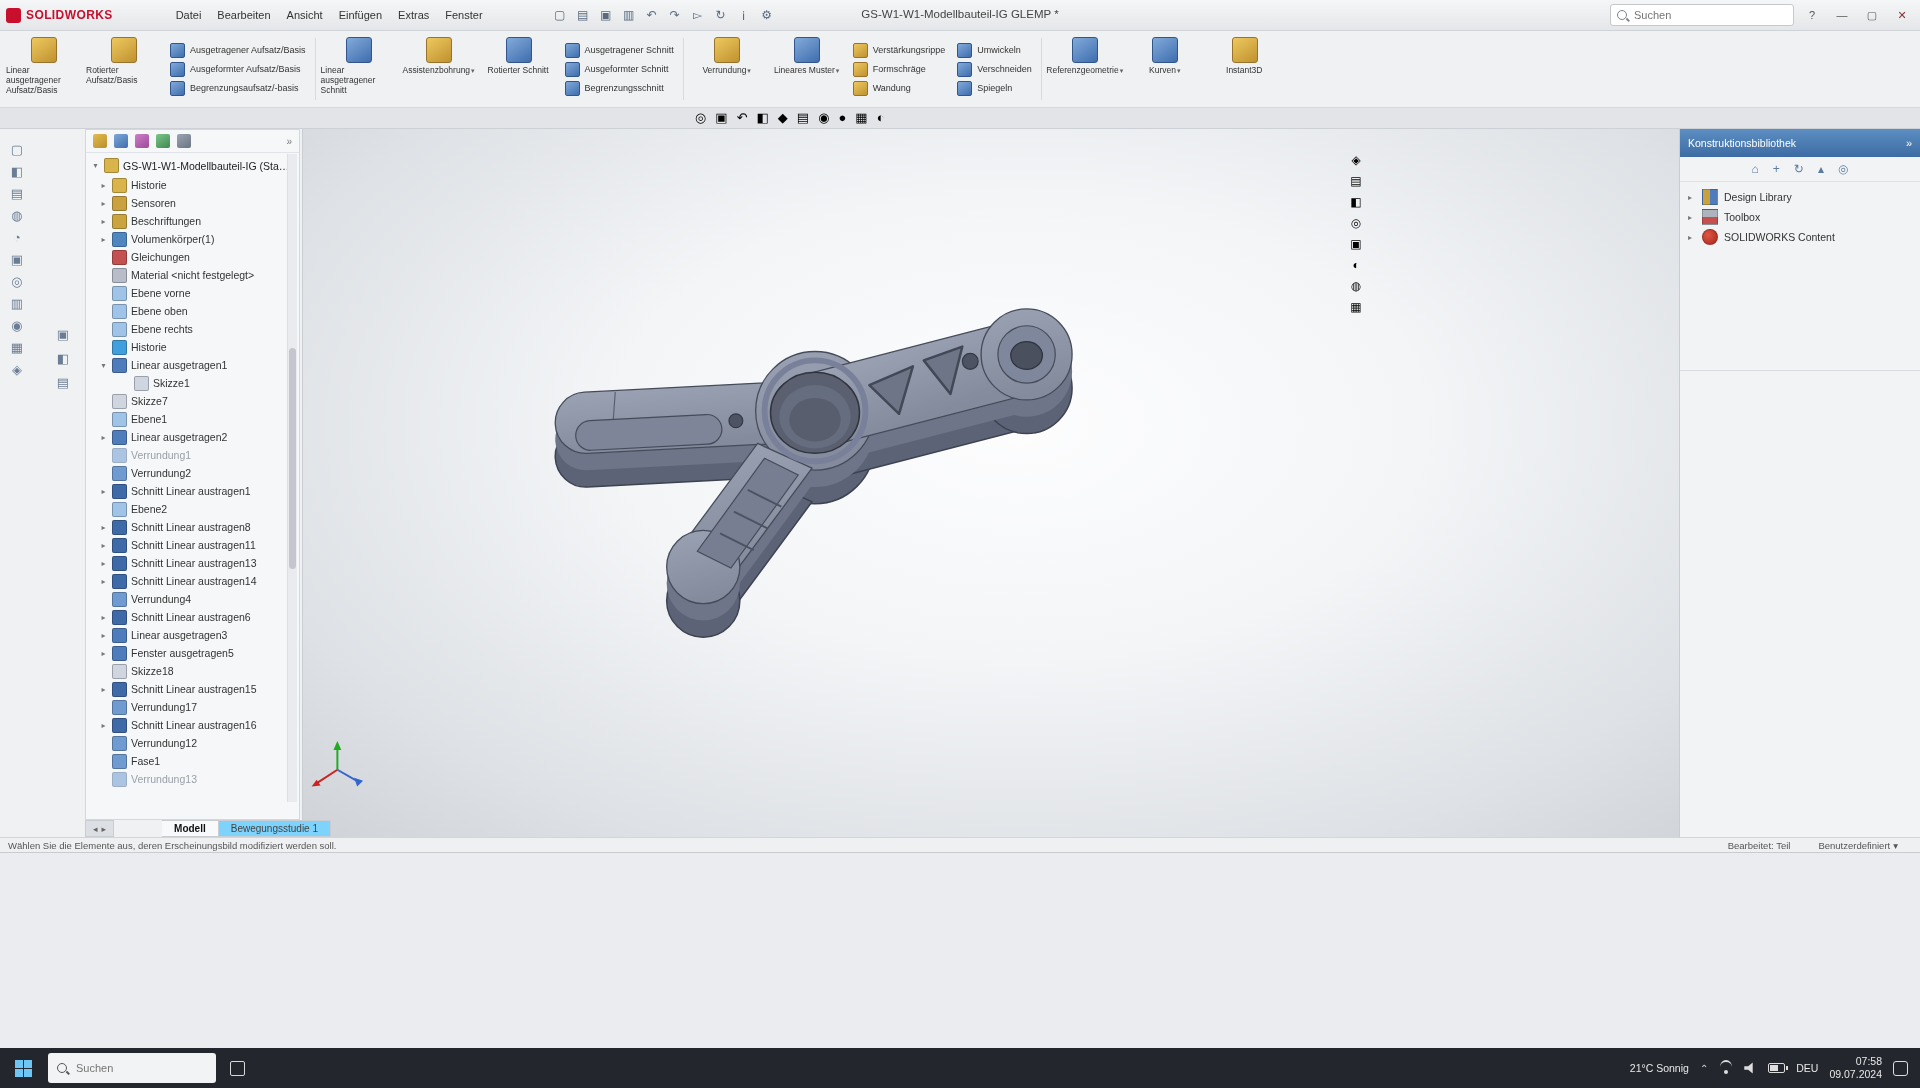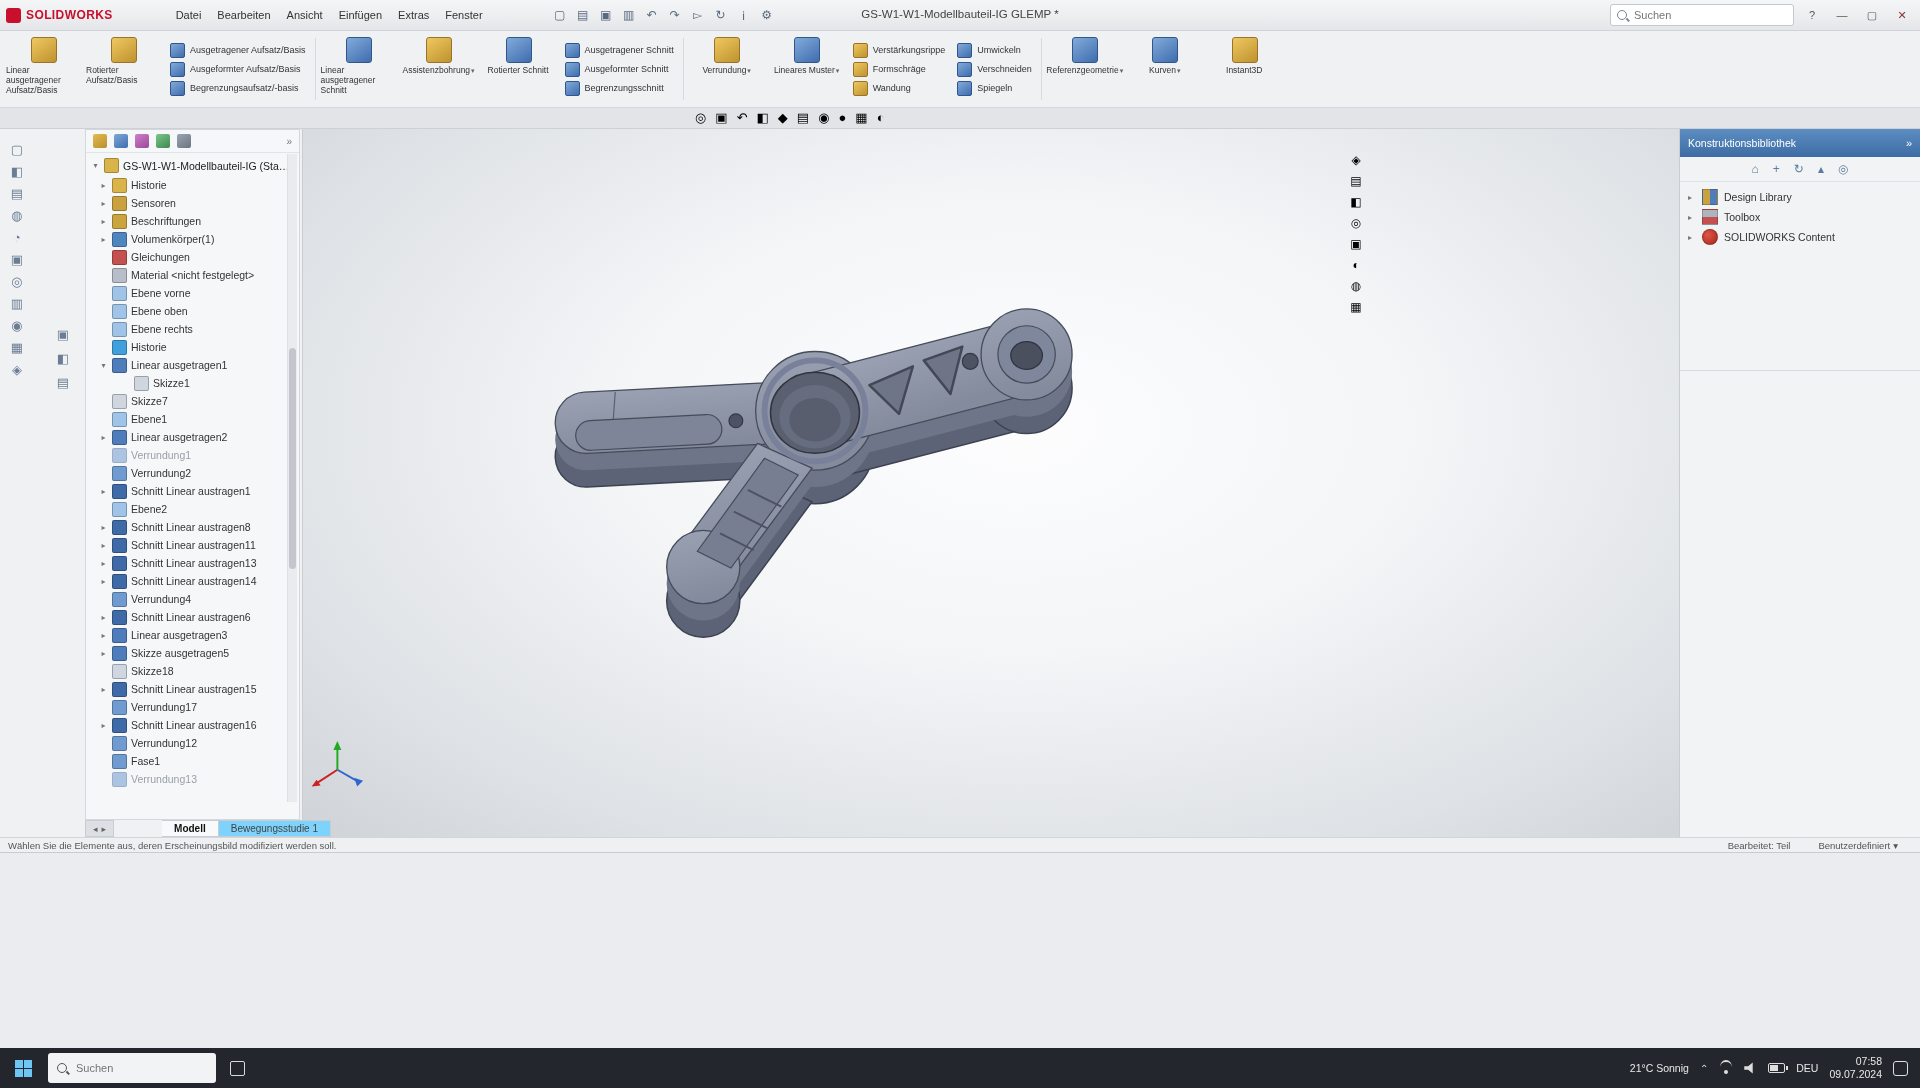--- a/index.html
+++ b/index.html
@@ -537,21 +537,21 @@
 
               <div class="fm-row">
                 <span class="fm-caret">▸</span>
                 <span class="fm-ic" data-icon="boss"></span>
                 <span>Linear ausgetragen3</span>
               </div>
 
               <div class="fm-row">
                 <span class="fm-caret">▸</span>
                 <span class="fm-ic" data-icon="boss"></span>
-                <span>Skizze ausgetragen5</span>
+                <span>Fenster ausgetragen5</span>
               </div>
 
               <div class="fm-row">
                 <span class="fm-caret"></span>
                 <span class="fm-ic" data-icon="sketch"></span>
                 <span>Skizze18</span>
               </div>
 
               <div class="fm-row">
                 <span class="fm-caret">▸</span>

